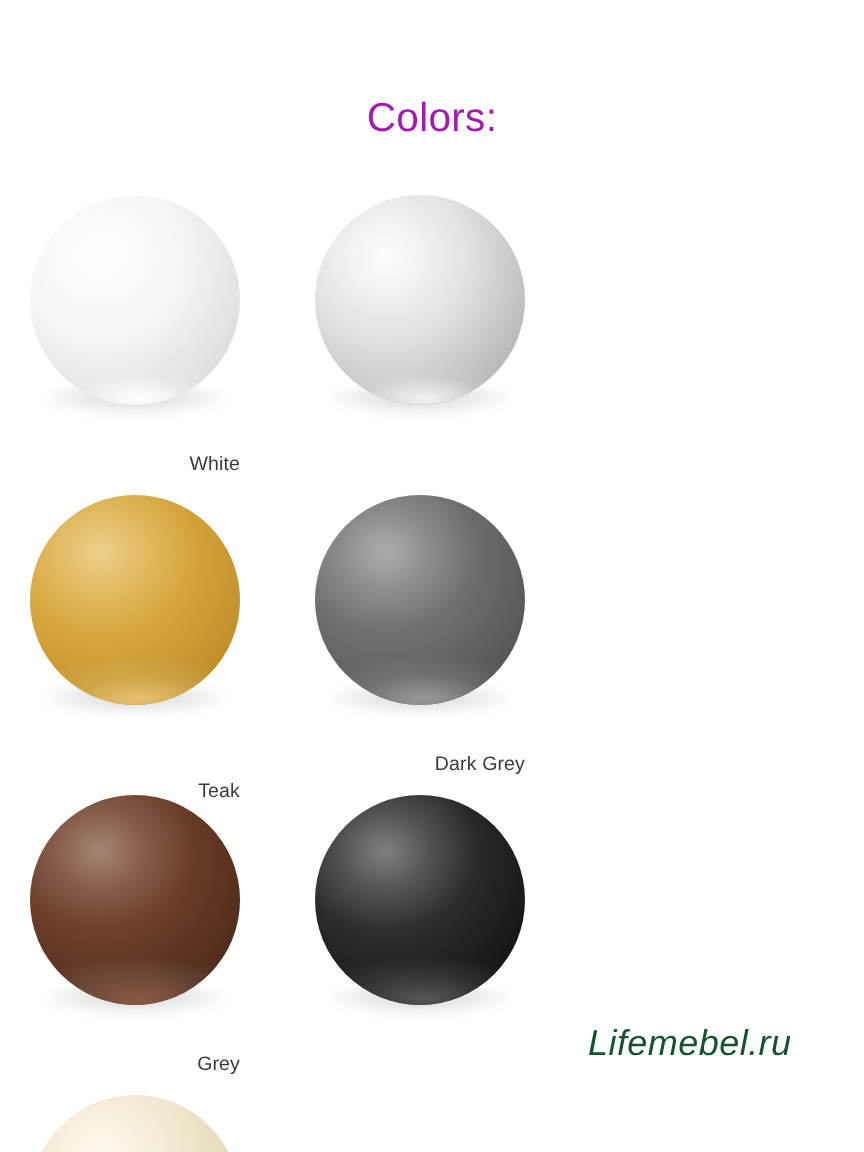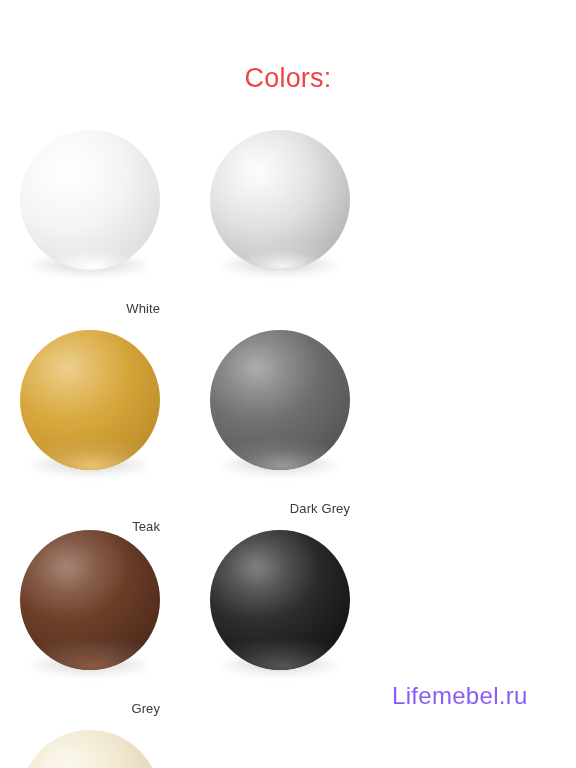--- a/index.html
+++ b/index.html
@@ -25,21 +25,21 @@
 
   
   .title {
     position: absolute;
     top: 61px;
     left: 0;
     width: 576px;
     text-align: center;
     font-size: 27px;
     font-weight: 400;
-    color: #ef4444;
+    color: #a21caf;
     letter-spacing: 0.2px;
     line-height: 34px;
   }
 
   
   .grid {
     position: absolute;
     top: 130px;
     left: 20px;
     width: 536px;
@@ -187,15 +187,15 @@
       <div class="cell">
         <div class="sphere-wrap">
           <div class="sphere" style="background: radial-gradient(circle at 34% 30%, rgb(251, 246, 231) 0%, rgb(239, 230, 204) 42%, rgb(221, 210, 178) 78%, rgb(204, 192, 156) 100%);">
             <div class="sheen" style="background: radial-gradient(46% 38% at 33% 26%, rgba(255, 255, 255, 0.3) 0%, rgba(255, 255, 255, 0.12) 48%, rgba(255, 255, 255, 0) 100%);"></div>
             <div class="rim" style="background: radial-gradient(58% 20% at 52% 97%, rgb(247, 241, 222) 0%, rgba(255, 255, 255, 0.1) 55%, rgba(255, 255, 255, 0) 100%);"></div>
           </div>
         </div>
       </div>
     </div>
 
-  <div class="watermark" style="color: #8b5cf6;">Lifemebel.ru</div>
+  <div class="watermark" style="color: #14532d; font-style: italic;">Lifemebel.ru</div>
 
 </div>
 
 </body></html>

